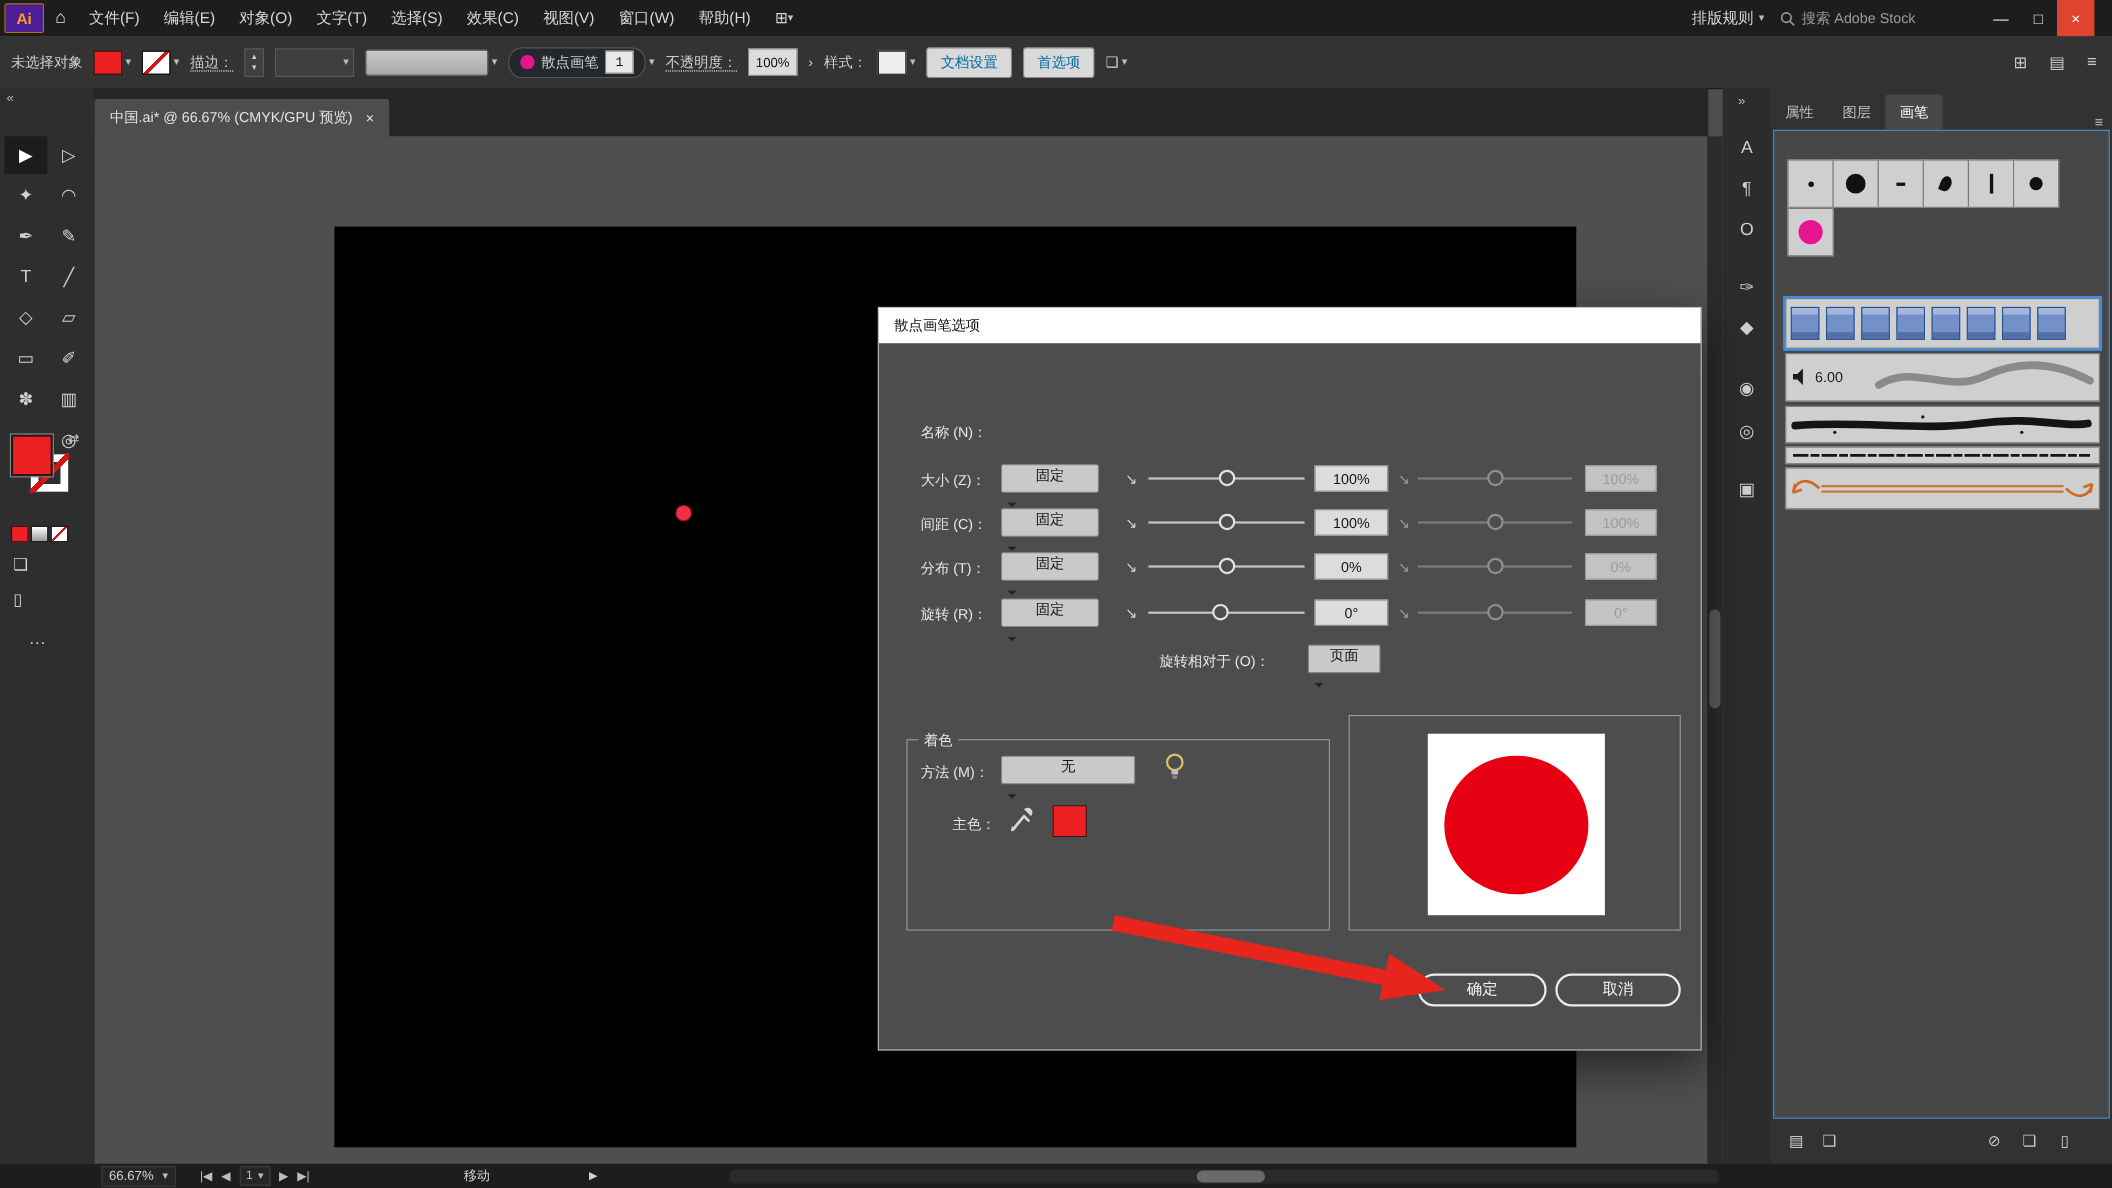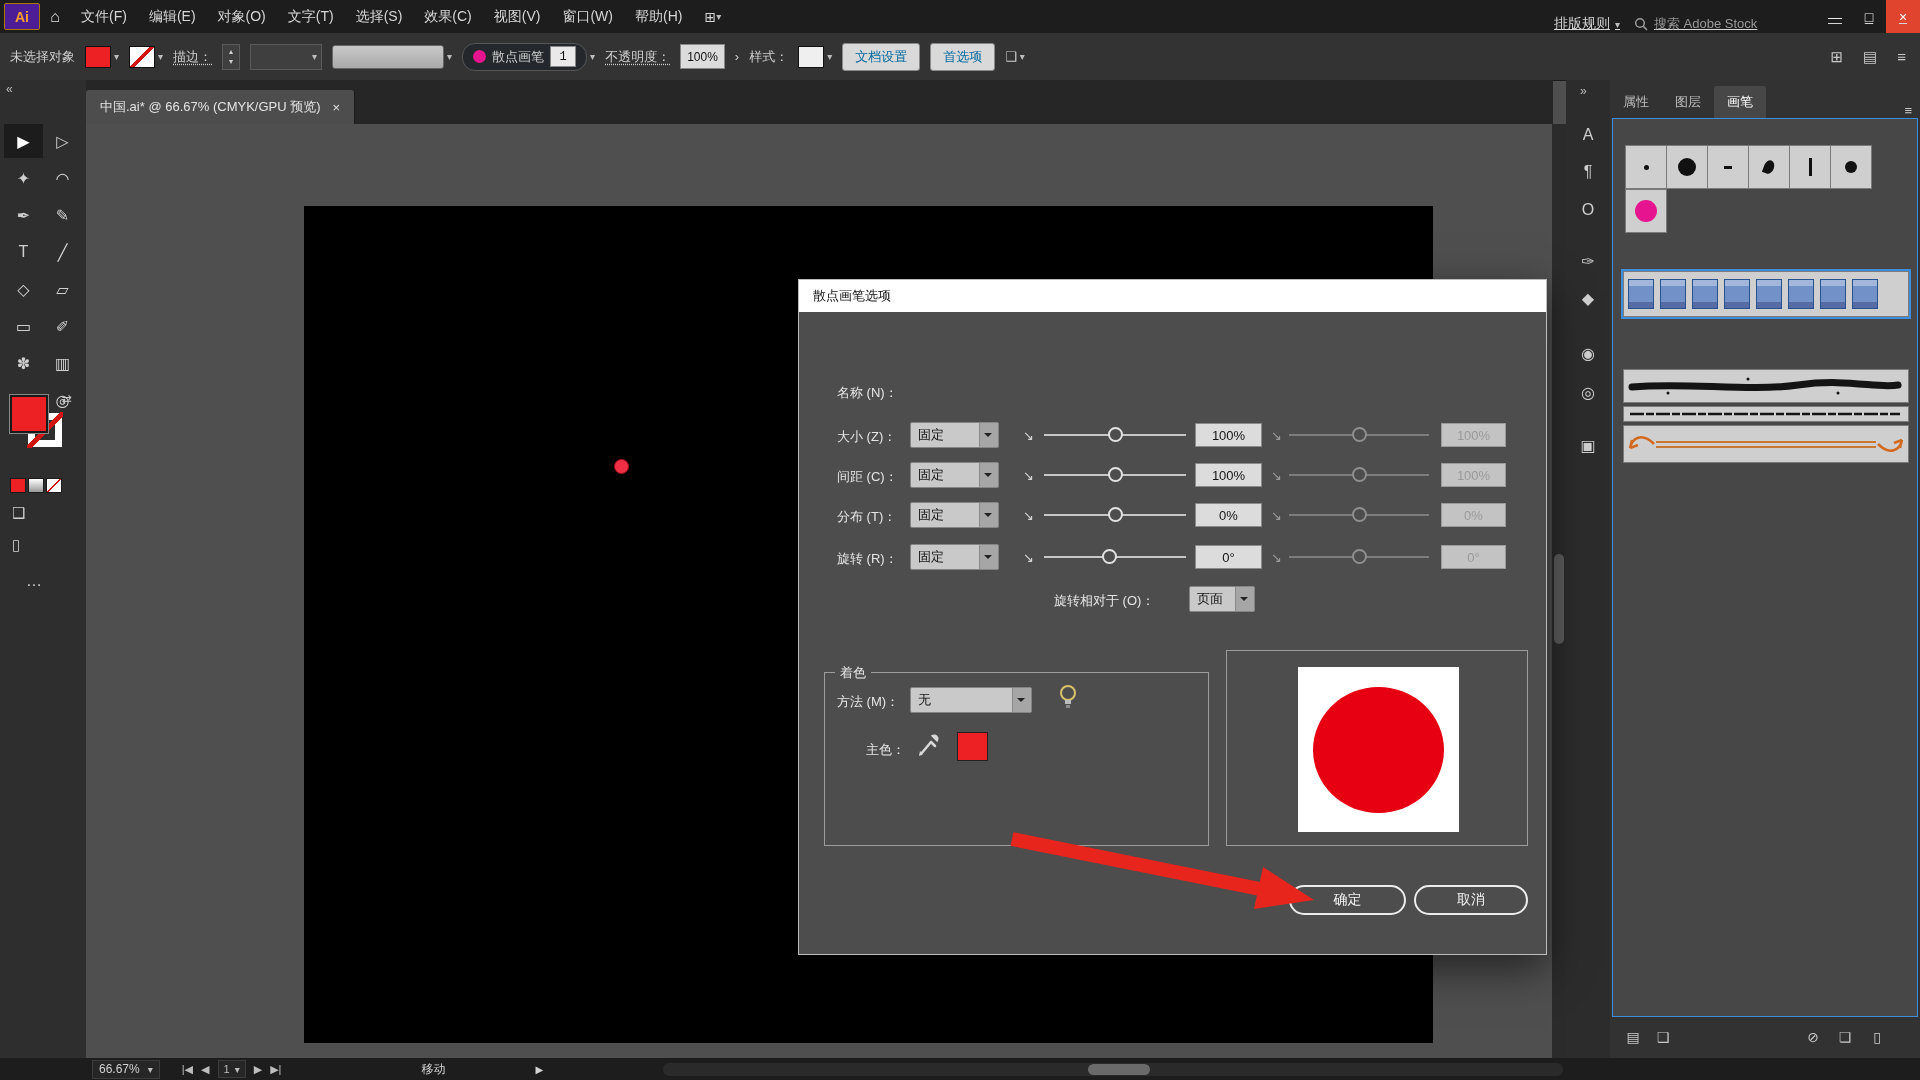--- a/index.html
+++ b/index.html
@@ -7,21 +7,21 @@
          font-family:"Liberation Sans","DejaVu Sans",sans-serif;
          background:#4f4f4f;color:#ddd;-webkit-font-smoothing:antialiased;}
   .abs{position:absolute;}
   .flex{display:flex;align-items:center;}
 
   
   #menubar{left:0;top:0;width:1920px;height:33px;background:#1d1d1d;display:flex;align-items:center;font-size:14px;color:#d6d6d6;}
   .ai-logo{width:34px;height:25px;margin-left:4px;background:#4c1d95;border:1px solid #b07700;color:#ff9e2c;font-weight:bold;font-size:14px;display:flex;align-items:center;justify-content:center;border-radius:2px;}
   .home-ic{width:30px;text-align:center;font-size:16px;color:#e0e0e0;}
   .menu-item{padding:16px 11px;height:17px;display:flex;align-items:center;cursor:default;}
-  .mb-right{margin-left:auto;display:flex;align-items:flex-end;gap:14px;padding-right:0;text-decoration:underline;}
+  .mb-right{margin-left:auto;display:flex;align-items:center;gap:14px;padding-right:16px;}
   .search-box{display:flex;align-items:center;gap:6px;color:#9a9a9a;font-size:13px;width:170px;}
   .winbtn{width:34px;height:33px;display:flex;align-items:center;justify-content:center;color:#e8e8e8;font-size:14px;}
   .winbtn.close{background:#e0442e;color:#fff;}
 
   
   #controlbar{left:0;top:33px;width:1920px;height:47px;background:#333;border-bottom:1px solid #1a1a1a;display:flex;align-items:center;font-size:13px;color:#cfcfcf;}
   .cb-item{margin-left:10px;display:flex;align-items:center;gap:3px;}
   .swatch{width:24px;height:20px;border:1px solid #111;}
   .swatch.fill{background:#ed2024;}
   .swatch.stroke{background:linear-gradient(135deg,#fff 45%,#d01515 45%,#d01515 55%,#fff 55%);}
@@ -70,21 +70,21 @@
   .bdot{border-radius:50%;background:#111;}
   .blue-box{width:24px;height:28px;background:#7291c9;border:1px solid #27508f;box-shadow:inset 0 6px 0 rgba(255,255,255,.35), inset 0 -6px 0 rgba(0,0,60,.25);}
   .pfoot-ic{position:absolute;bottom:10px;width:26px;height:22px;display:flex;align-items:center;justify-content:center;color:#c9c9c9;font-size:14px;}
 
   
   #dialog{left:798px;top:279px;width:747px;height:674px;background:#4d4d4d;border:1px solid #bcbcbc;box-shadow:0 14px 40px rgba(0,0,0,.55);z-index:50;}
   #dialog-title{position:absolute;left:0;top:0;width:100%;height:32px;background:#fff;color:#111;font-size:13px;display:flex;align-items:center;padding-left:14px;box-sizing:border-box;}
   .group{position:absolute;border:1px solid #9c9c9c;}
   .legend{position:absolute;top:-9px;left:10px;background:#4d4d4d;padding:0 5px;font-size:13px;color:#e8e8e8;}
   .dlabel{position:absolute;font-size:13px;color:#e6e6e6;white-space:nowrap;}
-  .dd{position:absolute;height:26px;background:#c9c9c9;border:1px solid #858585;color:#141414;display:flex;align-items:center;font-size:13px;border-radius:2px;box-sizing:border-box;}
+  .dd{position:absolute;height:26px;background:#c9c9c9;border:1px solid #858585;color:#141414;display:flex;align-items:center;font-size:13px;border-radius:2px;box-sizing:border-box;flex-direction:column;}
   .dd-label{flex:1;padding:0 7px;white-space:nowrap;}
   .dd-arrow{width:18px;align-self:stretch;background:#a6a6a6;border-left:1px solid #8a8a8a;position:relative;}
   .dd-arrow::after{content:"";position:absolute;left:4px;top:10px;border:4px solid transparent;border-top-color:#222;}
   .slider{position:absolute;height:26px;}
   .slider .track{position:absolute;left:0;right:0;top:12px;height:2px;background:#c6c6c6;}
   .slider .knob{position:absolute;top:5px;width:11px;height:11px;border-radius:50%;background:#4d4d4d;border:2px solid #e2e2e2;}
   .slider.disabled .track{background:#7d7d7d;}
   .slider.disabled .knob{border-color:#8f8f8f;}
   .vbox{position:absolute;height:24px;background:#dcdcdc;border:1px solid #8a8a8a;color:#141414;font-size:13px;display:flex;align-items:center;justify-content:center;box-sizing:border-box;}
   .vbox.disabled{background:#c3c3c3;color:#9a9a9a;border-color:#9a9a9a;}
@@ -315,20 +315,29 @@
               <span class="blue-box"></span>
               <span class="blue-box"></span>
             <span class="blue-box"></span>
               <span class="blue-box"></span>
               <span class="blue-box"></span>
             <span class="blue-box"></span>
               <span class="blue-box"></span>
           </div>
         </div>
 
+        <div class="brow" style="left:10px;top:202px;width:284px;height:42px">
+          <svg class="abs" style="left:5px;top:12px" width="17" height="17" viewBox="0 0 17 17">
+            <polygon points="1,6 5,6 10,1 10,16 5,11 1,11" fill="#1c1c1c"></polygon>
+          </svg>
+          <span class="abs" style="left:26px;top:13px;color:#1c1c1c;font-size:13px">6.00</span>
+          <svg class="abs" style="left:80px;top:2px" width="200" height="38" viewBox="0 0 200 38">
+            <path d="M4,26 C36,6 66,34 100,18 S166,6 196,22" fill="none" stroke="#8a8a8a" stroke-width="7" stroke-linecap="round"></path>
+          </svg>
+        </div>
 
         <div class="brow" style="left:10px;top:250px;width:284px;height:32px">
           <svg class="abs" style="left:4px;top:4px" width="274" height="24" viewBox="0 0 274 24">
             <path d="M4,13 C60,8 120,18 170,11 S250,15 270,11" fill="none" stroke="#141414" stroke-width="7" stroke-linecap="round"></path>
             <circle cx="40" cy="19" r="1.5" fill="#141414"></circle>
               <circle cx="120" cy="5" r="1.5" fill="#141414"></circle>
               <circle cx="210" cy="19" r="1.5" fill="#141414"></circle>
           </svg>
         </div>
 

